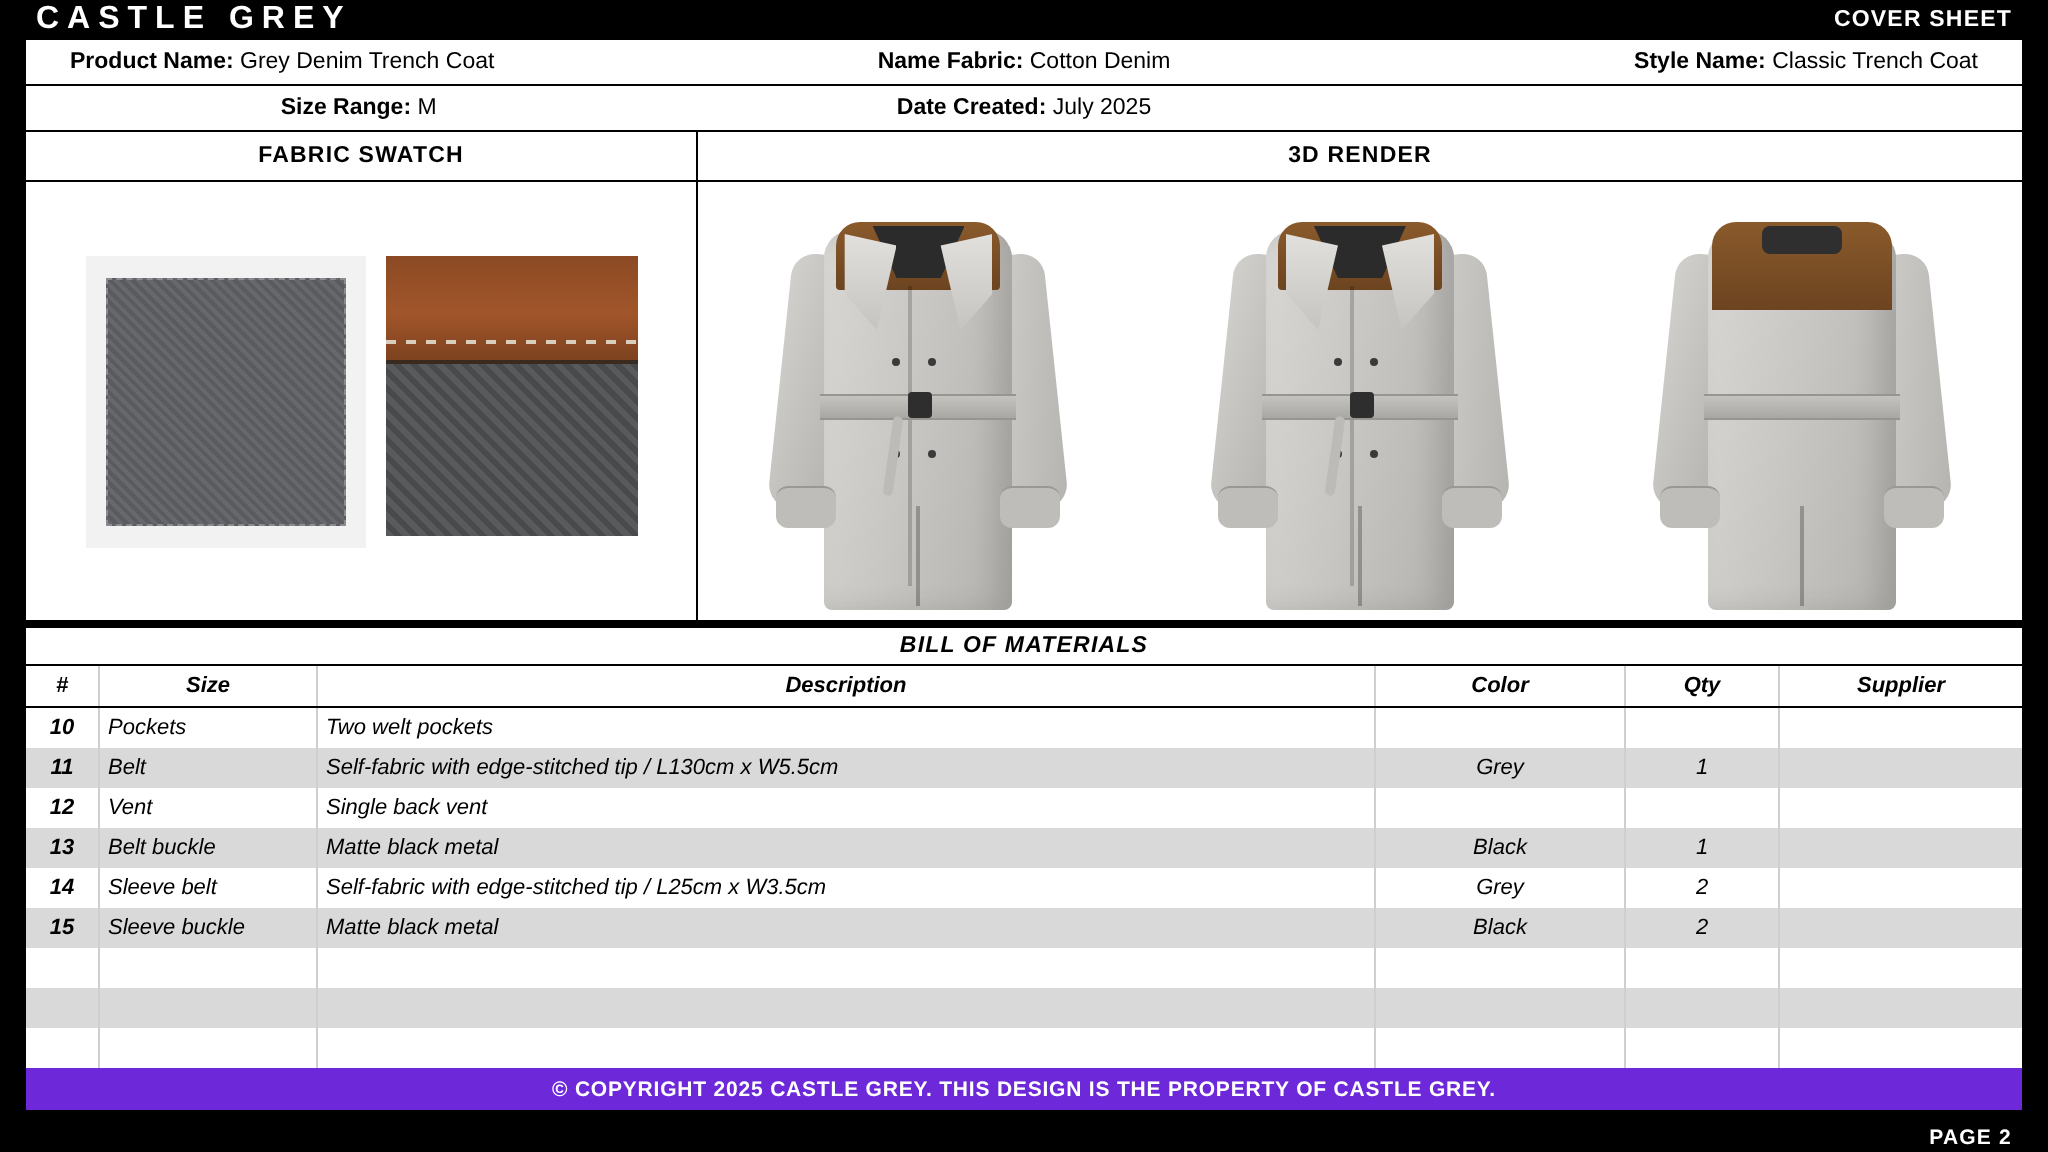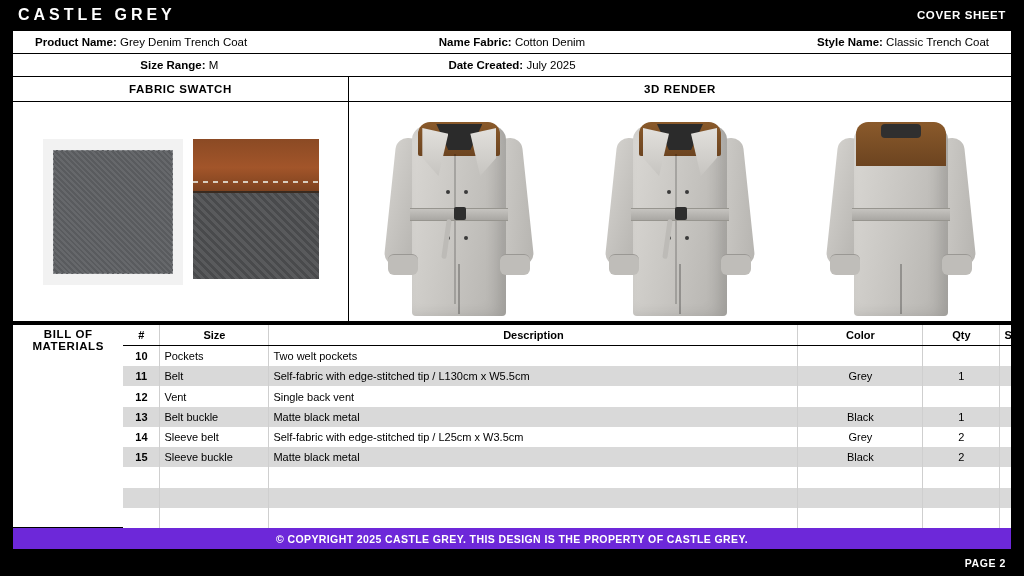--- a/index.html
+++ b/index.html
@@ -19,21 +19,21 @@
     width: 1024px;
     height: 576px;
     background: #000;
     box-sizing: border-box;
     padding: 0 12px;
     display: flex;
     flex-direction: column;
   }
   
   .topbar {
-    height: 30px;
+    height: 19px;
     display: flex;
     align-items: center;
     justify-content: space-between;
     color: #fff;
     padding: 0 6px;
     flex: 0 0 auto;
   }
   .brand {
     font-size: 16px;
     font-weight: bold;
@@ -283,22 +283,23 @@
     left: 40px;
     width: 90px;
     border-radius: 12px 12px 0 0;
   }
   .coat.back .collar { background: #2f2f2f; width: 40px; left: 65px; height: 14px; clip-path: none; border-radius: 4px;}
 
   
   .bom {
     flex: 1 1 auto;
     display: flex;
-    flex-direction: row;
+    flex-direction: column;
     min-height: 0;
+    font-style: italic;
   }
   .bom-title {
     font-size: 11.5px;
     font-weight: bold;
     text-align: center;
     letter-spacing: 0.6px;
     padding: 3px 0;
     border-bottom: 1px solid #000;
   }
   table.bom-table {

